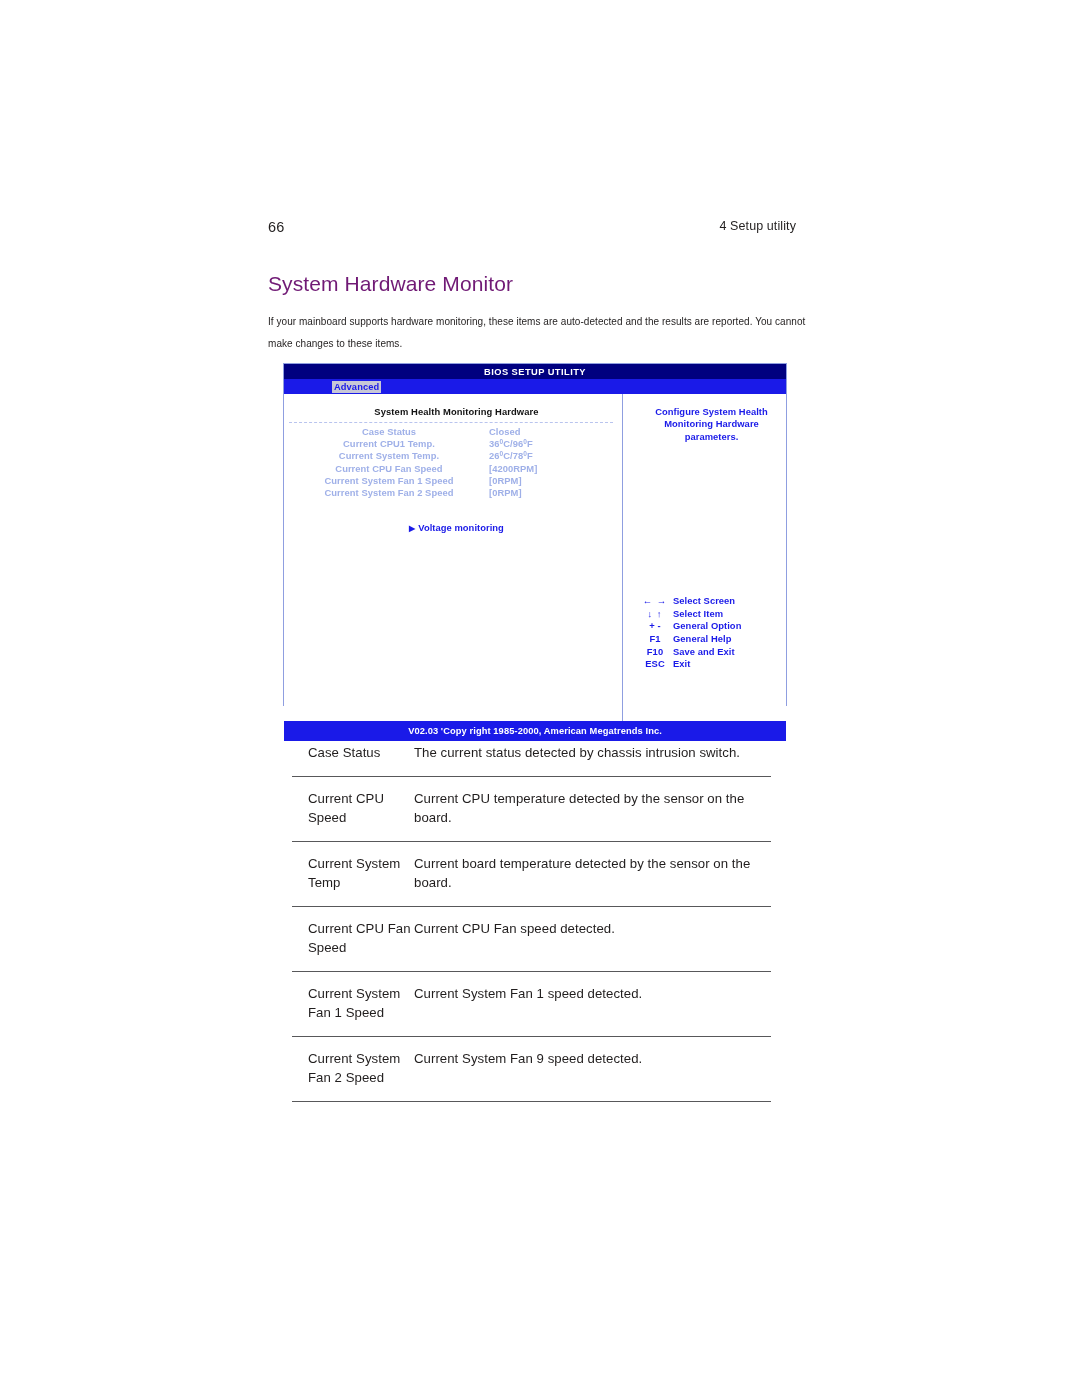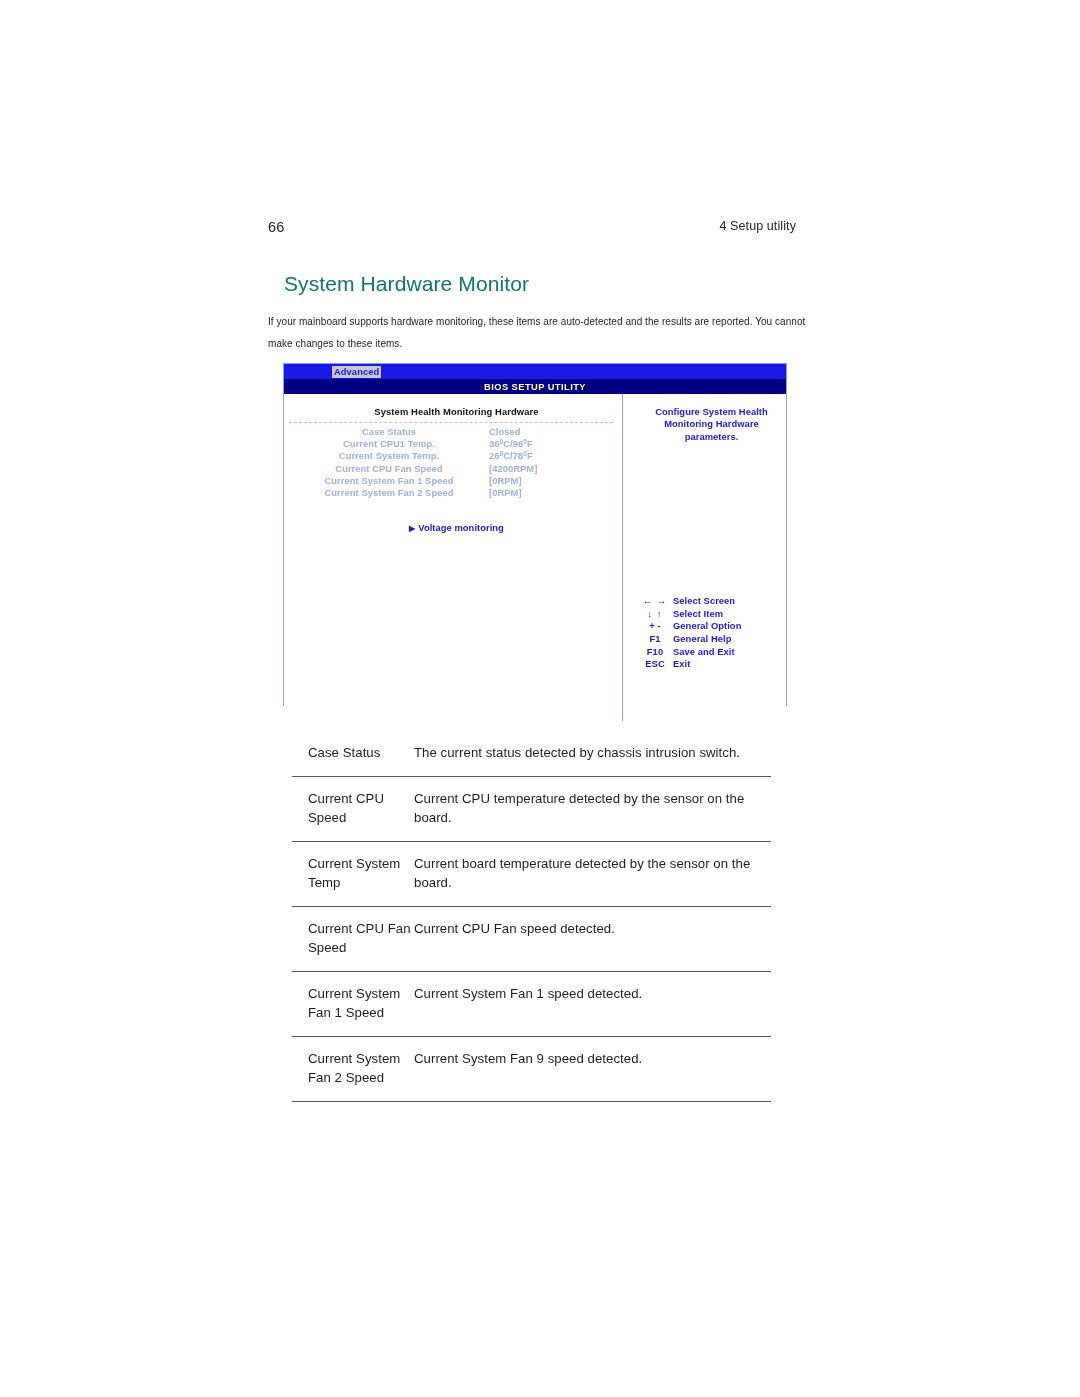--- a/index.html
+++ b/index.html
@@ -43,23 +43,22 @@
   }
 
   
   #section-title {
     position: absolute;
     left: 268px;
     top: 258px;
     font-size: 21px;
     font-weight: 400;
     letter-spacing: 0.1px;
-    color: #0f766e;
-    white-space: nowrap;
-    margin-left: 16px;
+    color: #701a75;
+    white-space: nowrap;
   }
   #intro-paragraph {
     position: absolute;
     left: 268px;
     top: 301px;
     width: 538px;
     font-size: 10px;
     line-height: 21.5px;
     letter-spacing: 0.05px;
     color: #211e1e;
@@ -284,26 +283,26 @@
 <div id="page-header">
   <div id="page-number">66</div>
   <div id="running-head">4 Setup utility</div>
 </div>
 
 <h1 id="section-title">System Hardware Monitor</h1>
 <p id="intro-paragraph">If your mainboard supports hardware monitoring, these items are auto-detected and the results are reported. You cannot make changes to these items.</p>
 
 <div id="bios-window">
 
+  <div id="bios-titlebar">
+    <span id="bios-title-text">BIOS SETUP UTILITY</span>
+  </div>
+
   <div id="bios-menubar">
     <span id="bios-menu-advanced">Advanced</span>
-  </div>
-
-  <div id="bios-titlebar">
-    <span id="bios-title-text">BIOS SETUP UTILITY</span>
   </div>
 
   <div id="bios-body">
 
     <div id="bios-main-pane">
       <div id="bios-section-heading">System Health Monitoring Hardware</div>
       <div id="bios-sep"></div>
 
       <div id="bios-item-list">
         <div class="bios-row">
@@ -364,20 +363,23 @@
           <span class="key-action">Save and Exit</span>
         </div>
         <div class="key-row">
           <span class="key-keys">ESC</span>
           <span class="key-action">Exit</span>
         </div>
       </div>
     </div>
   </div>
 
+  <div id="bios-footer">
+    <span id="bios-footer-text">V02.03 'Copy right 1985-2000, American Megatrends Inc.</span>
+  </div>
 </div>
 
 <div id="param-table">
 
   <div class="param-row">
     <div class="td col-param">Case Status</div>
     <div class="td col-desc">The current status detected by chassis intrusion switch.</div>
   </div>
   <div class="param-row">
     <div class="td col-param">Current CPU Speed</div>

